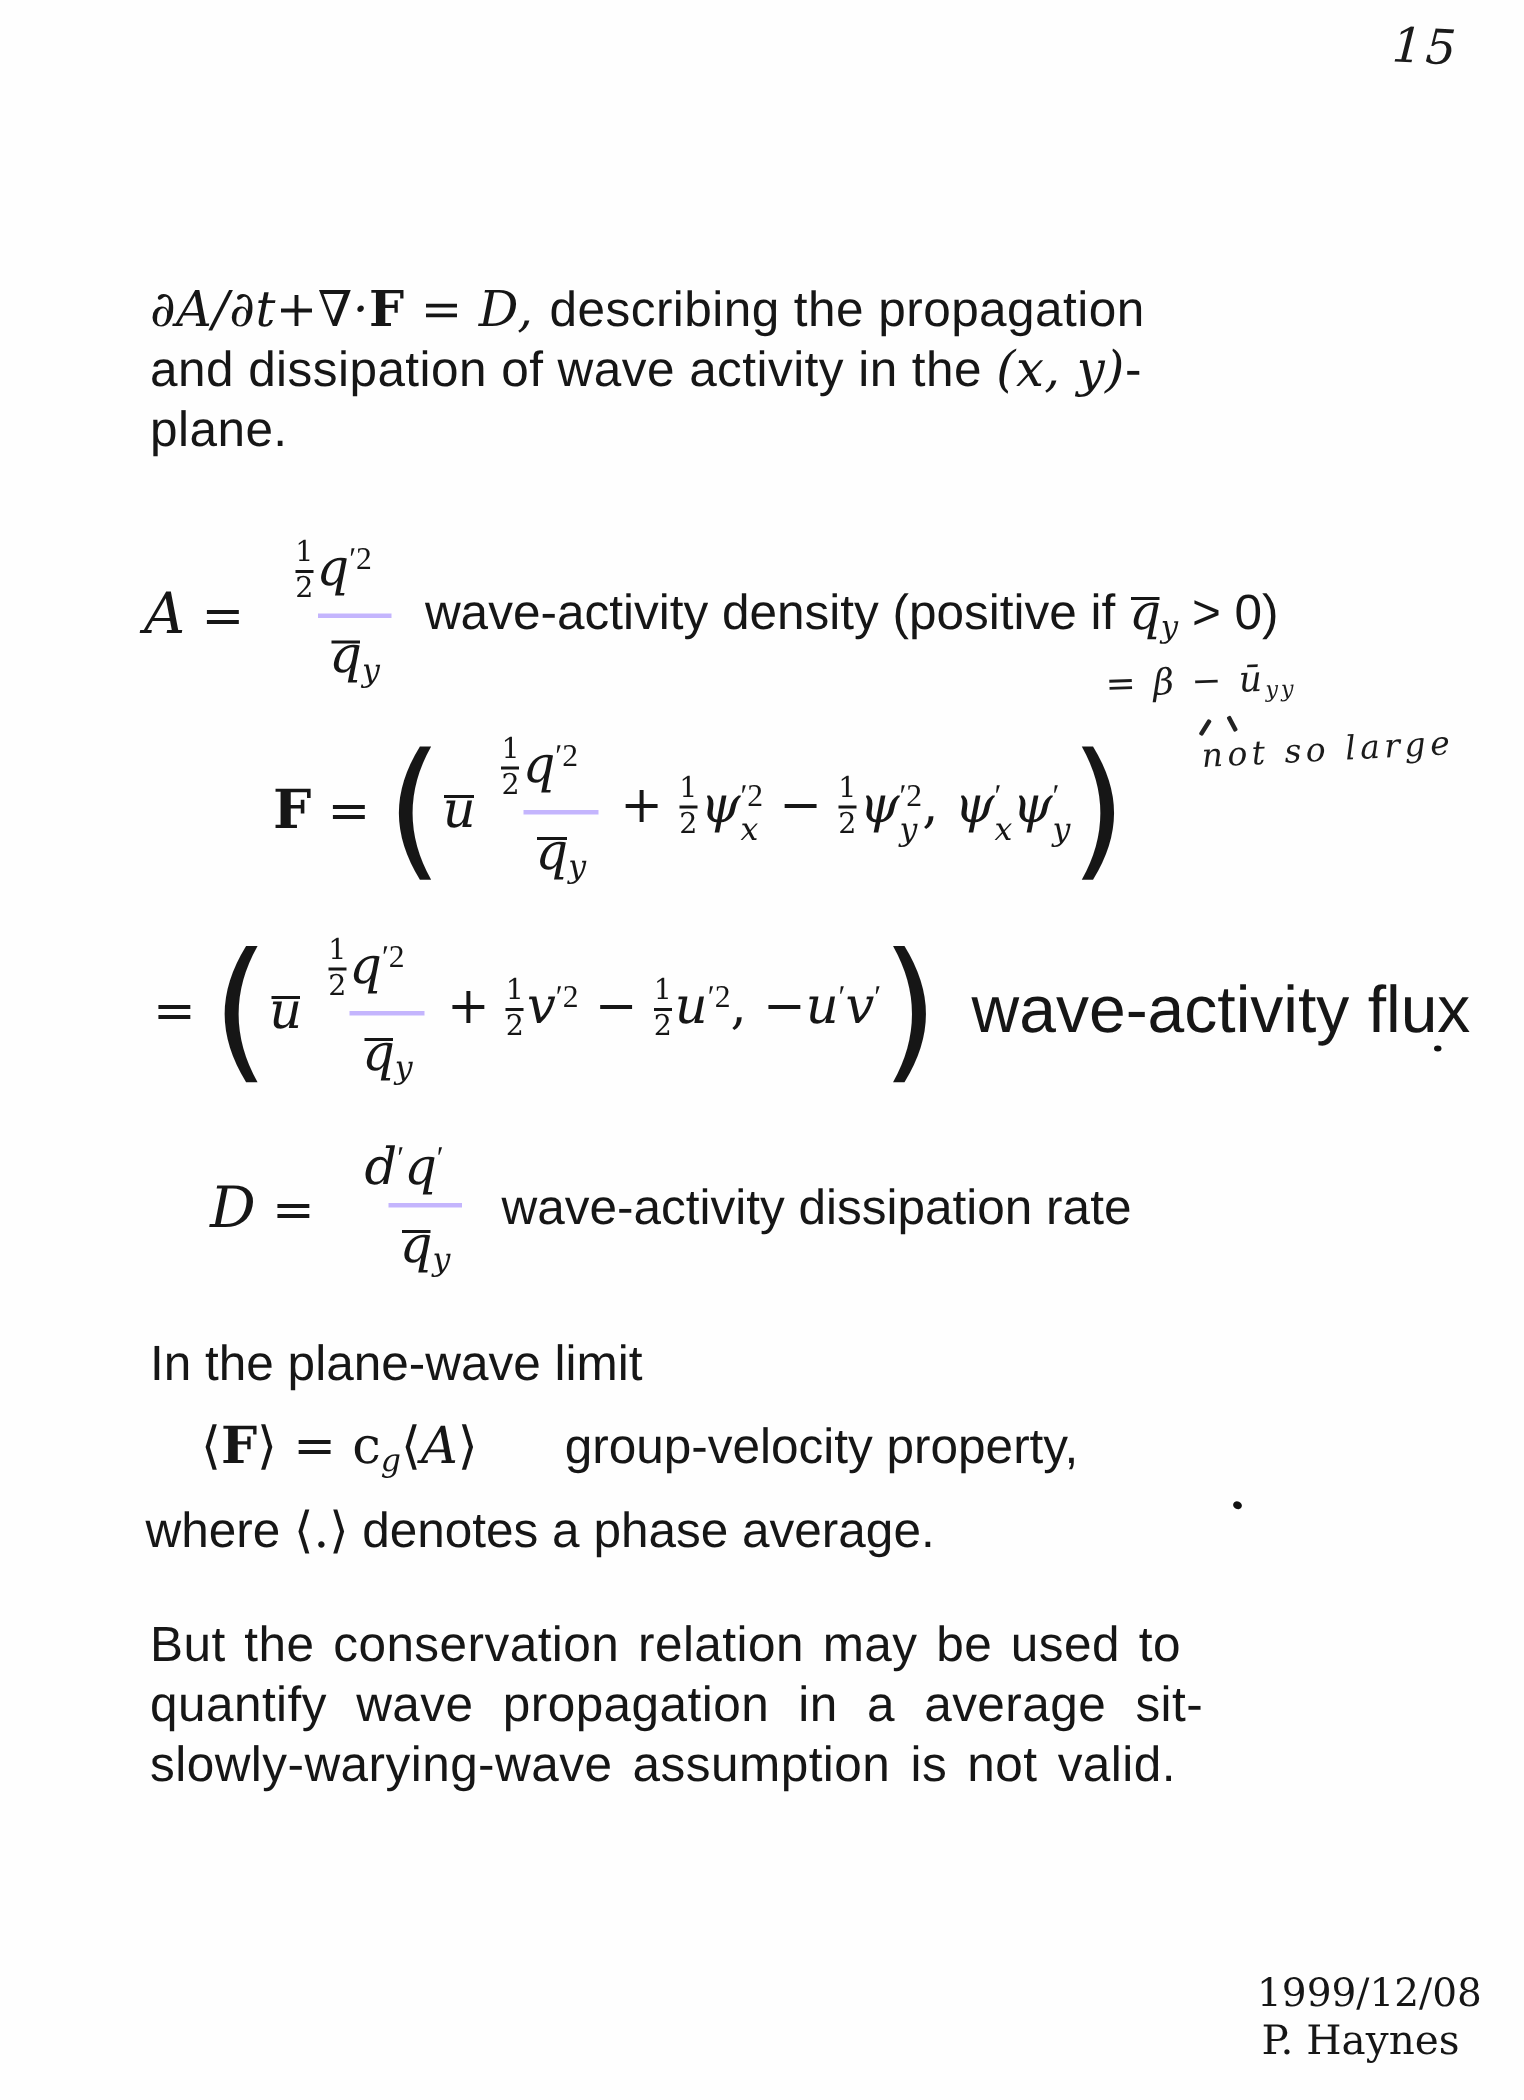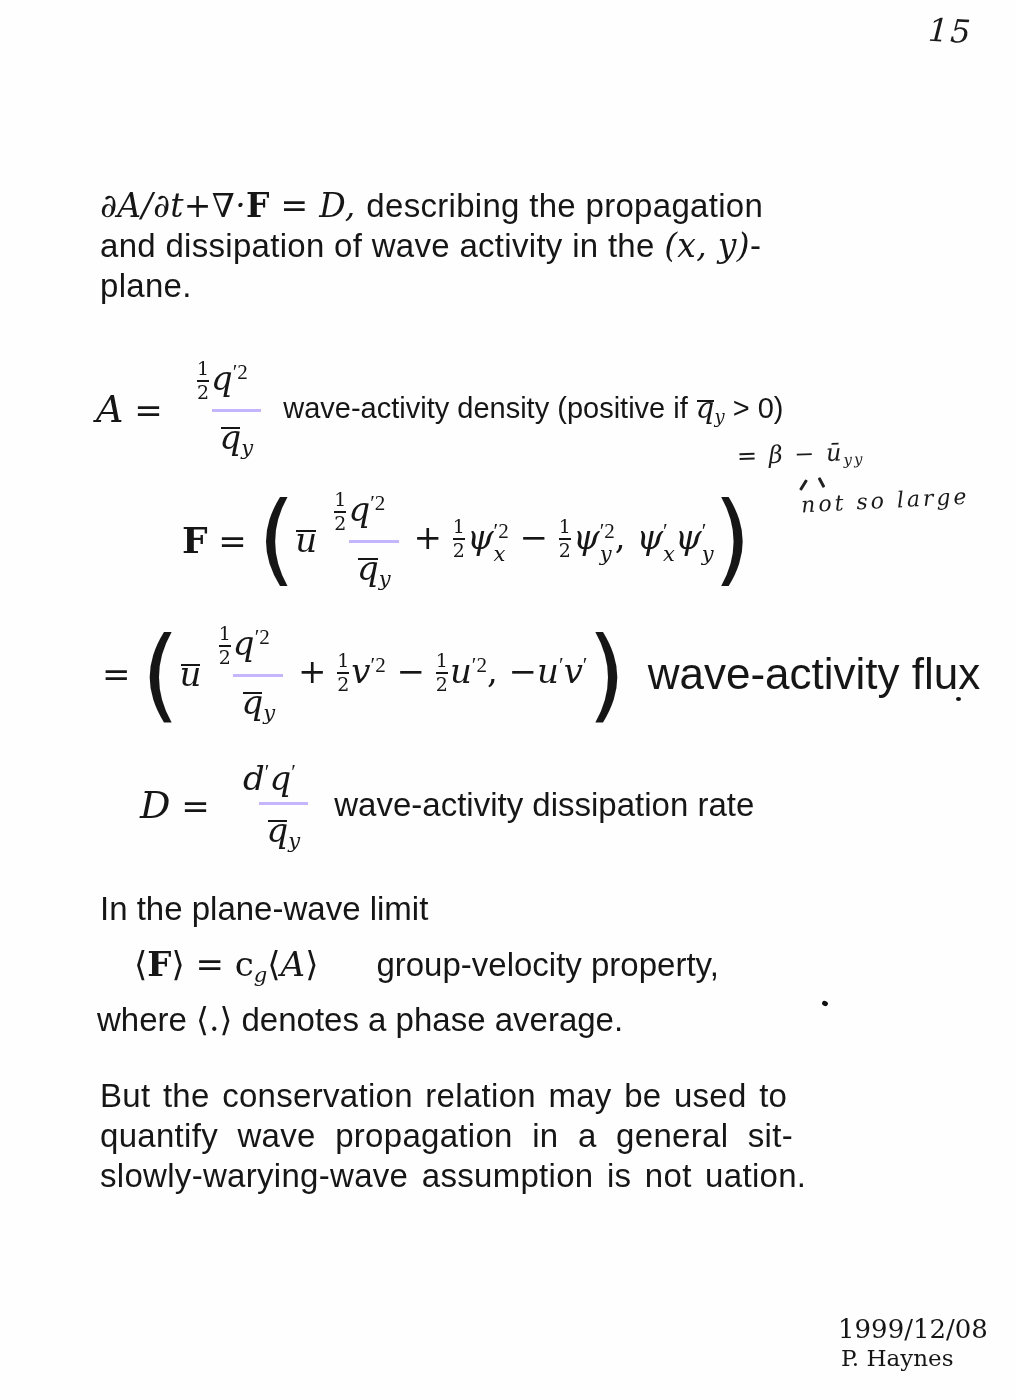--- a/index.html
+++ b/index.html
@@ -51,21 +51,21 @@
     <div><span class="pre">and dissipation of wave activity in the </span><span class="m pre">(x, y)</span><span class="pre">-</span></div>
     <div><span class="pre">plane.</span></div>
   </div>
 
   <div class="mrow" style="left:96px;top:355px;height:108px;">
     <span class="seg"><span class="m cal">A</span><span class="m up"> = </span></span>
     <span class="frac">
       <span class="num"><span class="half"><span class="hn">1</span><span class="hd">2</span></span><span class="m">q</span><span class="sp">′2</span></span>
       <span class="den"><span class="m ov">q</span><span class="m sb">y</span></span>
     </span>
-    <span class="seg sans" style="font-size:29px;margin-left:12px;"><span class="pre">wave-activity density (positive if </span><span class="m ov">q</span><span class="m sb">y</span><span class="pre"> &gt; 0)</span></span>
+    <span class="seg sans" style="font-size:33px;margin-left:12px;"><span class="pre">wave-activity density (positive if </span><span class="m ov">q</span><span class="m sb">y</span><span class="pre"> &gt; 0)</span></span>
   </div>
 
   <div class="abs hand" style="left:737px;top:440px;font-size:24px;letter-spacing:2px;transform:rotate(-2deg);"><span>= β − ū</span><span class="sb">yy</span></div>
   <div class="tickmark" style="left:802px;top:479px;width:3px;height:12px;transform:rotate(32deg);"></div>
   <div class="tickmark" style="left:820px;top:477px;width:3px;height:11px;transform:rotate(-28deg);"></div>
   <div class="abs hand" style="left:801px;top:488px;font-size:22px;letter-spacing:3px;transform:rotate(-3deg);">not so large</div>
 
   <div class="mrow" style="left:182px;top:486px;height:108px;">
     <span class="seg"><span class="bf" style="font-size:36px;">F</span><span class="m up"> = </span></span>
     <span class="bigp bp1">(</span>
@@ -103,23 +103,23 @@
   <div class="abs sans" style="left:100px;top:890px;font-size:33px;">In the plane-wave limit</div>
 
   <div class="abs" style="left:134px;top:944px;font-size:34px;">
     <span class="m up">⟨</span><span class="bf">F</span><span class="m up pre">⟩ = c</span><span class="m sb">g</span><span class="m up">⟨</span><span class="m">A</span><span class="m up">⟩</span><span class="sans pre" style="font-size:33px;margin-left:58px;">group-velocity property,</span>
   </div>
 
   <div class="abs sans" style="left:97px;top:1000px;font-size:33px;"><span class="pre">where </span><span class="m up">⟨.⟩</span><span class="pre"> denotes a phase average.</span></div>
 
   <div class="abs para sans" style="left:100px;top:1076px;width:830px;">
     <div style="word-spacing:3px;">But the conservation relation may be used to</div>
-    <div style="word-spacing:10px;">quantify wave propagation in a general sit-</div>
-    <div style="word-spacing:4px;">slowly-warying-wave assumption is not uation.</div>
+    <div style="word-spacing:10px;">quantify wave propagation in a average sit-</div>
+    <div style="word-spacing:4px;">slowly-warying-wave assumption is not valid.</div>
   </div>
 
   <div class="abs serif" style="left:838px;top:1314px;font-size:26px;">1999/12/08</div>
-  <div class="abs serif" style="left:841px;top:1345px;font-size:23px;">P. Haynes</div>
+  <div class="abs serif" style="left:841px;top:1345px;font-size:27px;">P. Haynes</div>
 
   <div class="speck" style="left:956px;top:697px;width:5px;height:4px;"></div>
   <div class="speck" style="left:822px;top:1001px;width:6px;height:5px;transform:rotate(24deg);"></div>
 
 </div>
 
 </body></html>

